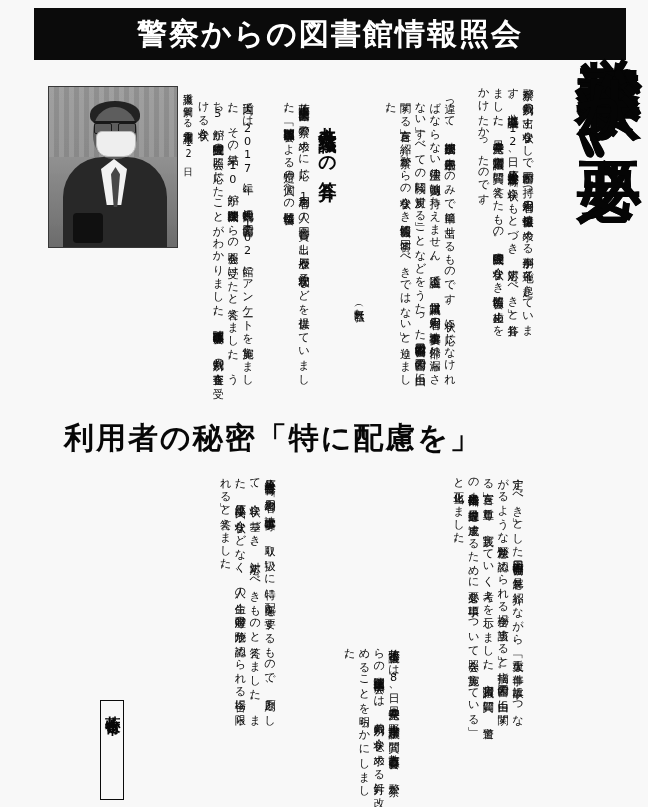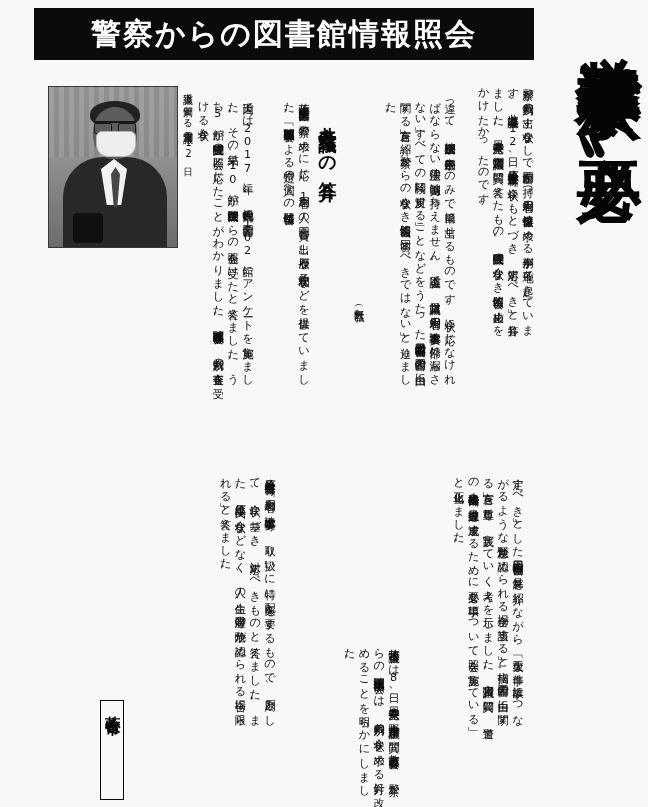--- a/index.html
+++ b/index.html
@@ -30,21 +30,21 @@
   .body-col {
     font-size: 11.2px;
     letter-spacing: 0.4px;
     text-align: justify;
   }
   
   .headline-band {
     position: absolute;
     left: 34px;
     top: 8px;
-    width: 500px;
+    width: 592px;
     height: 52px;
     background: #111111;
     color: #ffffff;
     display: flex;
     align-items: center;
     justify-content: center;
   }
   .headline-band span {
     font-family: "DejaVu Serif", "Liberation Serif", serif;
     font-weight: bold;
@@ -224,20 +224,21 @@
 
   <div class="v body-col" style="position:absolute; left:460px; top:80px; height:250px; width:74px;">警察が裁判所の出す令状なしで図書館が持つ利用者の情報提供を求める事例が各地で起きています。北海道議会は12日、小笠原宏道教育長が「令状にもとづき、対応すべき」と答弁しました。日本共産党の宮川潤道議の質問に答えたもの。捜査機関の令状なき情報照会に歯止めをかけたかったのです。</div>
   <div class="v byline" style="position:absolute; left:352px; top:300px; height:80px;">（矢野昌弘）</div>
 
   <div class="v vtitle" style="position:absolute; left:316px; top:112px; height:250px;">共産党道議への答弁</div>
 
   <div class="v body-col" style="position:absolute; left:196px; top:94px; height:285px; width:58px;">道内では2017年に、札幌市内の図書館102館にアンケートを実施しました。その結果、10館が捜査機関からの照会を受けたと答えました。うち5館が捜査機関の照会に応じたことがわかりました。捜査関係事項照会は、裁判所の審査を受ける令状と</div>
   <div class="v body-col" style="position:absolute; left:258px; top:94px; height:285px; width:52px;">苫小牧市立中央図書館は警察の求めに応じ、利用者1人の図書貸し出し履歴や予約状況などを提供していました。「捜査関係事項照会」による特定の個人への情報照会は</div>
   <div class="v body-col" style="position:absolute; left:394px; top:94px; height:285px; width:62px;">違って、捜査機関が内部手続きのみで簡単に出せるものです。令状に応じなければならない法律上の強制力は持ちえません。道議会で、宮川議員は「利用者の読書事実を外部に漏らさない」すべての検閲に反対する」ことなどをうたった日本図書館協会の「図書館の自由に関する宣言」を紹介。警察からの令状なき情報照会に「回答すべきではない」と迫りました。</div>
 
+  <div class="sub-headline">利用者の秘密「特に配慮を」</div>
 
   <div class="v body-col" style="position:absolute; left:412px; top:470px; height:250px; width:112px;">定すべき」とした日本図書館協会の見解を紹介しながら、「重大な事件、事故につながるような緊急性が認められる場合が該当する」と指摘。「図書館の自由に関する宣言」を尊重し、実践していく考えを示しました。宮川議員の質問に、道警の小島裕史本部長は「捜査目的を達成するために必要な事項について照会を実施している」と正当化しました。</div>
   <div class="v body-col" style="position:absolute; left:160px; top:470px; height:250px; width:116px;">小笠原道教育長は「利用者の読書事実等は、取り扱いに特に配慮を要するもので、原則として、令状に基づき、対応すべきものと答えました。また、小笠原氏は「令状などなく、人の生命、財産等の危険が認められる場合に限られる」と答えました。</div>
 
   <div class="v kicker-box" style="position:absolute; left:100px; top:700px; height:92px;">苫小牧市も</div>
   <div class="v body-col" style="position:absolute; left:284px; top:640px; height:150px; width:116px;">苫小牧市議会では8日、日本共産党の小野寺幸恵市議が質問。市教育委員会は、警察からの捜査関係事項照会には、裁判所の令状を求める方針に改めることを明らかにしました。</div>
 
 </div>
 
 </body></html>

